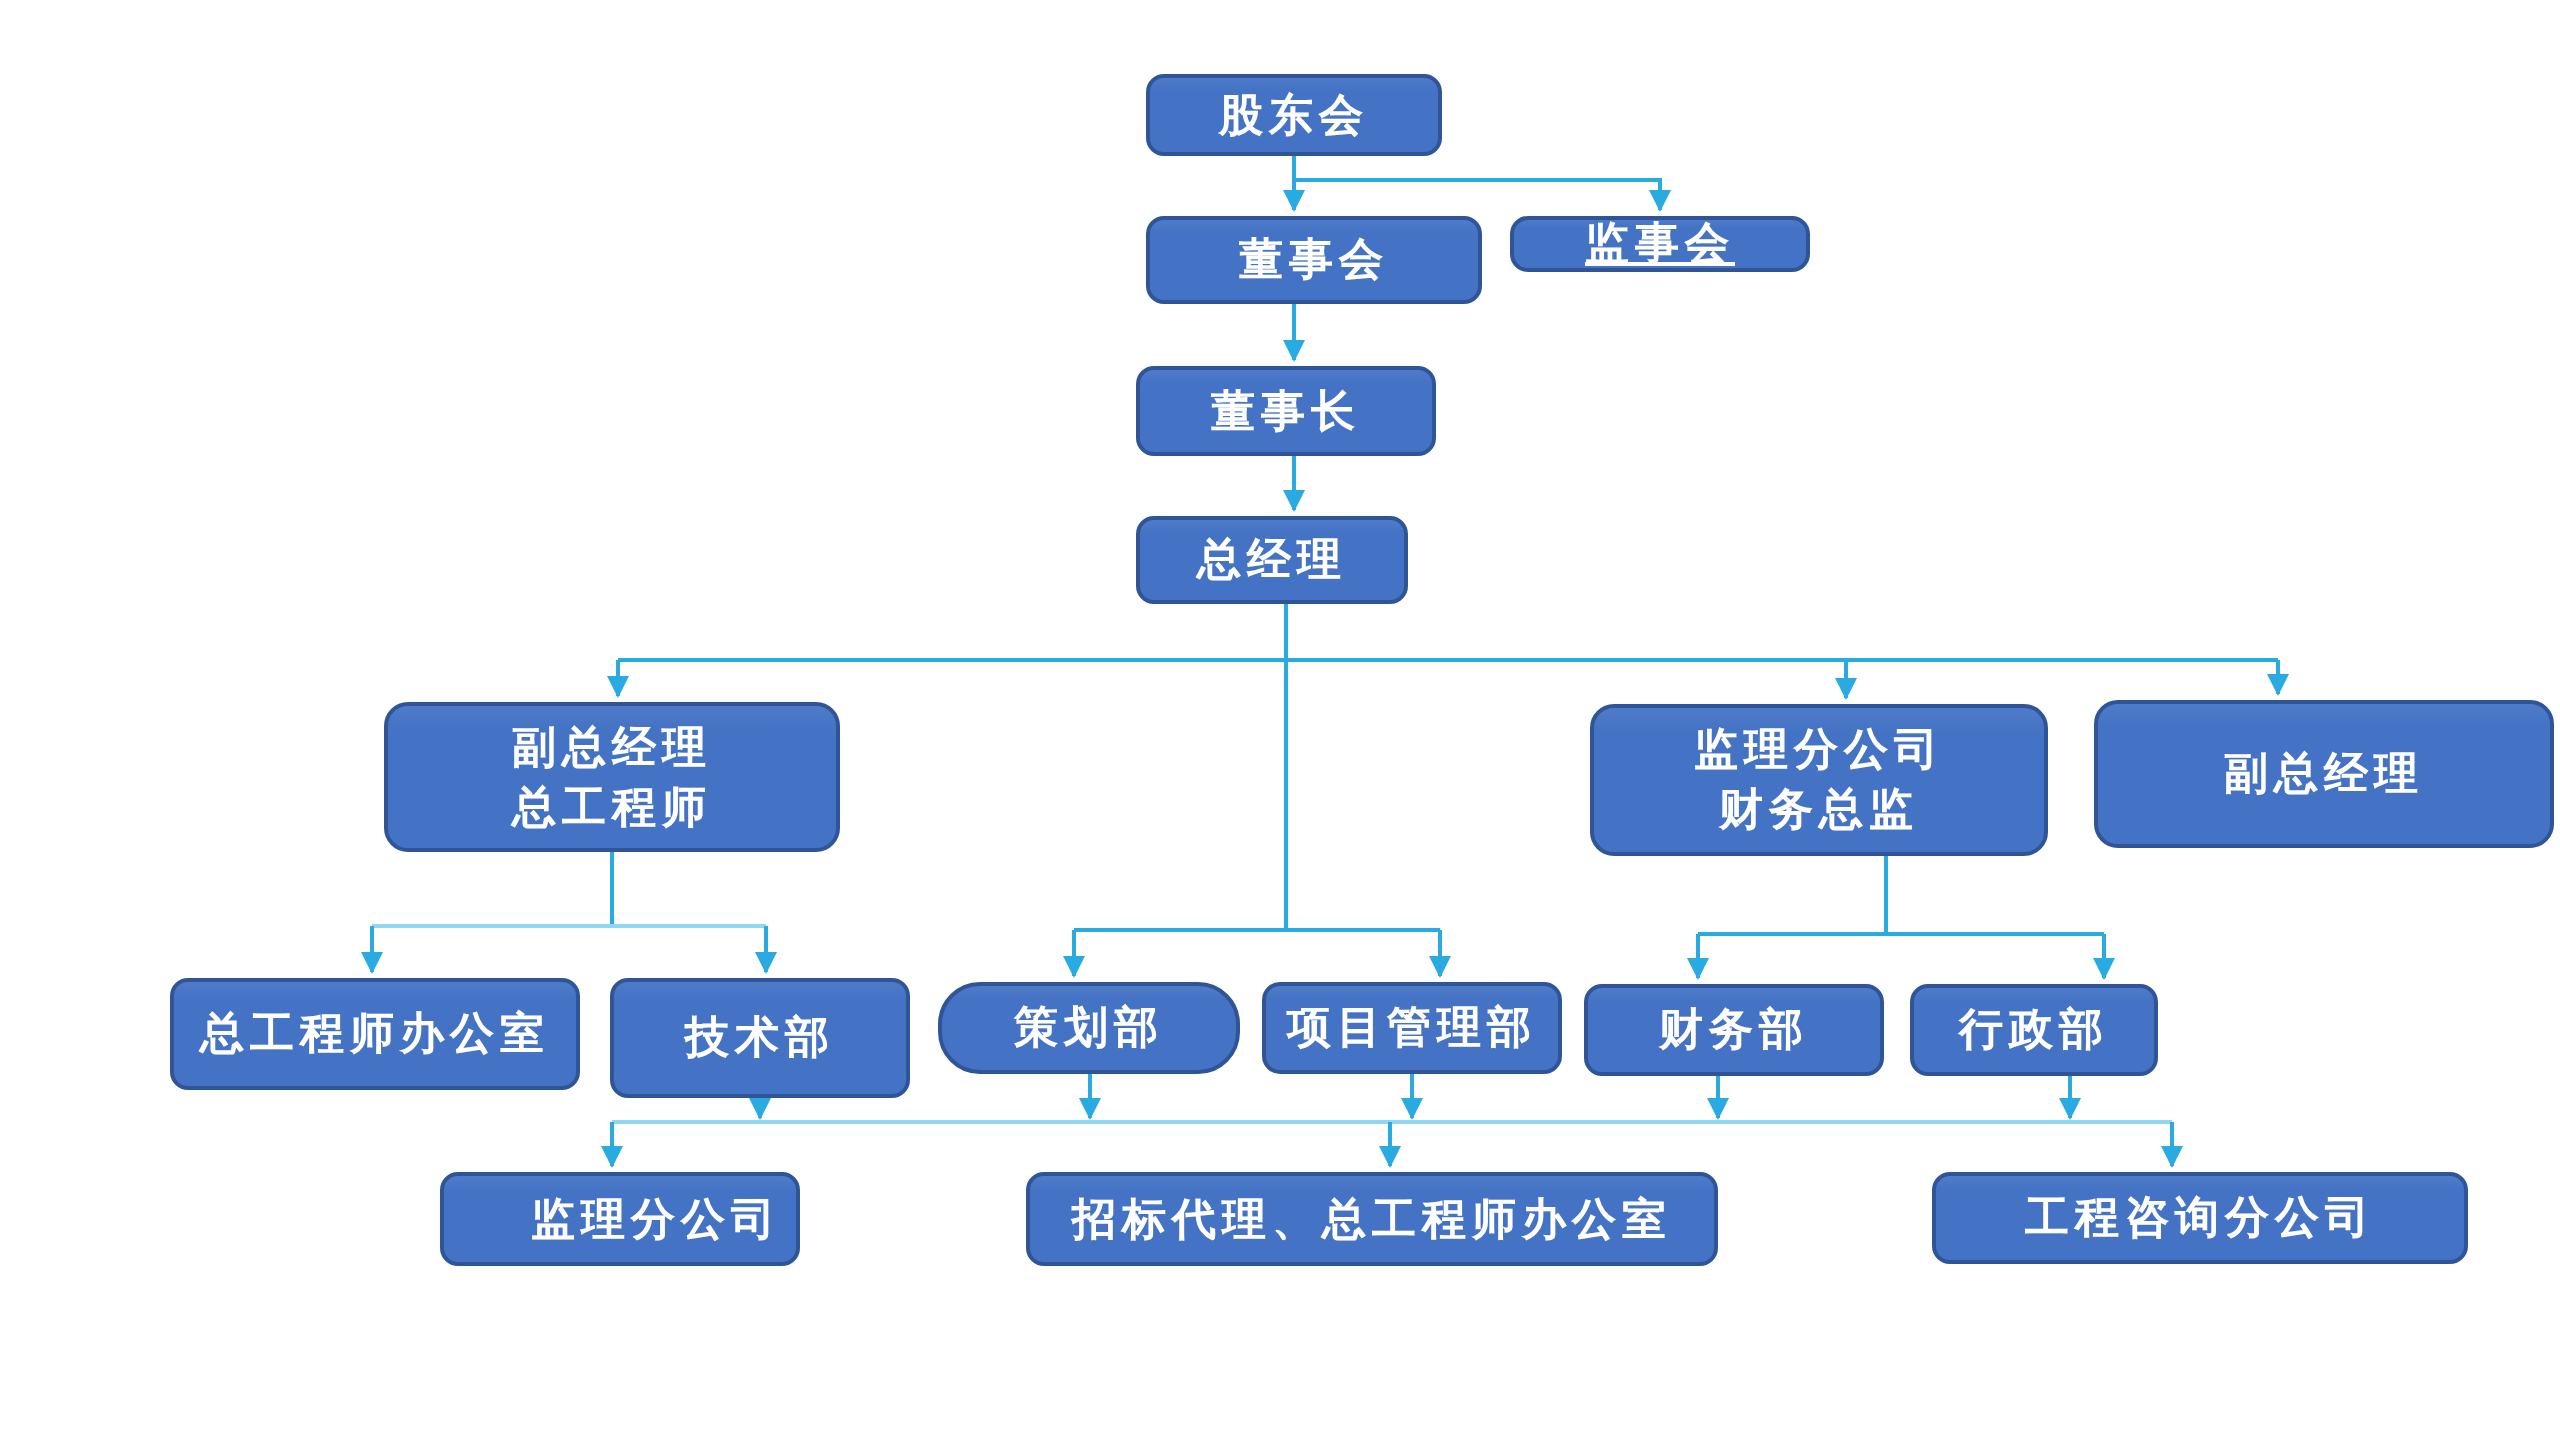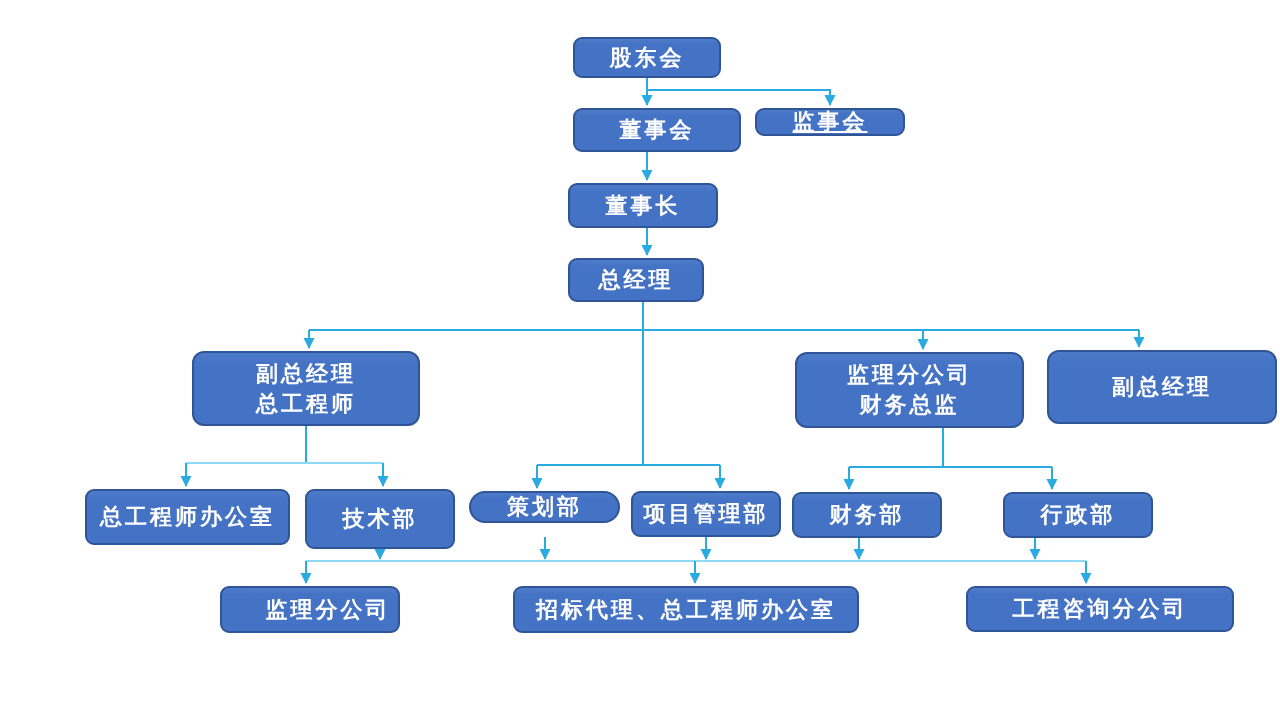--- a/index.html
+++ b/index.html
@@ -113,30 +113,30 @@
       </div>
       <div class="node tall" style="left: 1010px; top: 350px; width: 230px; height: 74px; background: linear-gradient(rgb(78, 123, 201) 0%, rgb(68, 114, 196) 18%); border-color: rgb(47, 85, 151); color: rgb(255, 255, 255);">
         <div class="node-line">副总经理</div>
       </div>
       <div class="node" style="left: 48px; top: 489px; width: 205px; height: 56px; background: linear-gradient(rgb(78, 123, 201) 0%, rgb(68, 114, 196) 18%); border-color: rgb(47, 85, 151); color: rgb(255, 255, 255);">
         <div class="node-line">总工程师办公室</div>
       </div>
       <div class="node" style="left: 268px; top: 489px; width: 150px; height: 60px; background: linear-gradient(rgb(78, 123, 201) 0%, rgb(68, 114, 196) 18%); border-color: rgb(47, 85, 151); color: rgb(255, 255, 255);">
         <div class="node-line">技术部</div>
       </div>
-      <div class="node" style="left: 432px; top: 491px; width: 151px; height: 32px; background: linear-gradient(rgb(78, 123, 201) 0%, rgb(68, 114, 196) 18%); border-color: rgb(47, 85, 151); color: rgb(255, 255, 255); border-radius: 21px;">
+      <div class="node" style="left: 432px; top: 491px; width: 151px; height: 46px; background: linear-gradient(rgb(78, 123, 201) 0%, rgb(68, 114, 196) 18%); border-color: rgb(47, 85, 151); color: rgb(255, 255, 255); border-radius: 21px;">
         <div class="node-line">策划部</div>
       </div>
       <div class="node" style="left: 594px; top: 491px; width: 150px; height: 46px; background: linear-gradient(rgb(78, 123, 201) 0%, rgb(68, 114, 196) 18%); border-color: rgb(47, 85, 151); color: rgb(255, 255, 255);">
         <div class="node-line">项目管理部</div>
       </div>
       <div class="node" style="left: 755px; top: 492px; width: 150px; height: 46px; background: linear-gradient(rgb(78, 123, 201) 0%, rgb(68, 114, 196) 18%); border-color: rgb(47, 85, 151); color: rgb(255, 255, 255);">
         <div class="node-line">财务部</div>
       </div>
-      <div class="node" style="left: 966px; top: 492px; width: 150px; height: 46px; background: linear-gradient(rgb(78, 123, 201) 0%, rgb(68, 114, 196) 18%); border-color: rgb(47, 85, 151); color: rgb(255, 255, 255);">
+      <div class="node" style="left: 918px; top: 492px; width: 124px; height: 46px; background: linear-gradient(rgb(78, 123, 201) 0%, rgb(68, 114, 196) 18%); border-color: rgb(47, 85, 151); color: rgb(255, 255, 255);">
         <div class="node-line">行政部</div>
       </div>
       <div class="node" style="left: 183px; top: 586px; width: 180px; height: 47px; background: linear-gradient(rgb(78, 123, 201) 0%, rgb(68, 114, 196) 18%); border-color: rgb(47, 85, 151); color: rgb(255, 255, 255); padding-left: 36px;">
         <div class="node-line">监理分公司</div>
       </div>
       <div class="node" style="left: 476px; top: 586px; width: 346px; height: 47px; background: linear-gradient(rgb(78, 123, 201) 0%, rgb(68, 114, 196) 18%); border-color: rgb(47, 85, 151); color: rgb(255, 255, 255);">
         <div class="node-line">招标代理、总工程师办公室</div>
       </div>
       <div class="node" style="left: 929px; top: 586px; width: 268px; height: 46px; background: linear-gradient(rgb(78, 123, 201) 0%, rgb(68, 114, 196) 18%); border-color: rgb(47, 85, 151); color: rgb(255, 255, 255);">
         <div class="node-line">工程咨询分公司</div>

